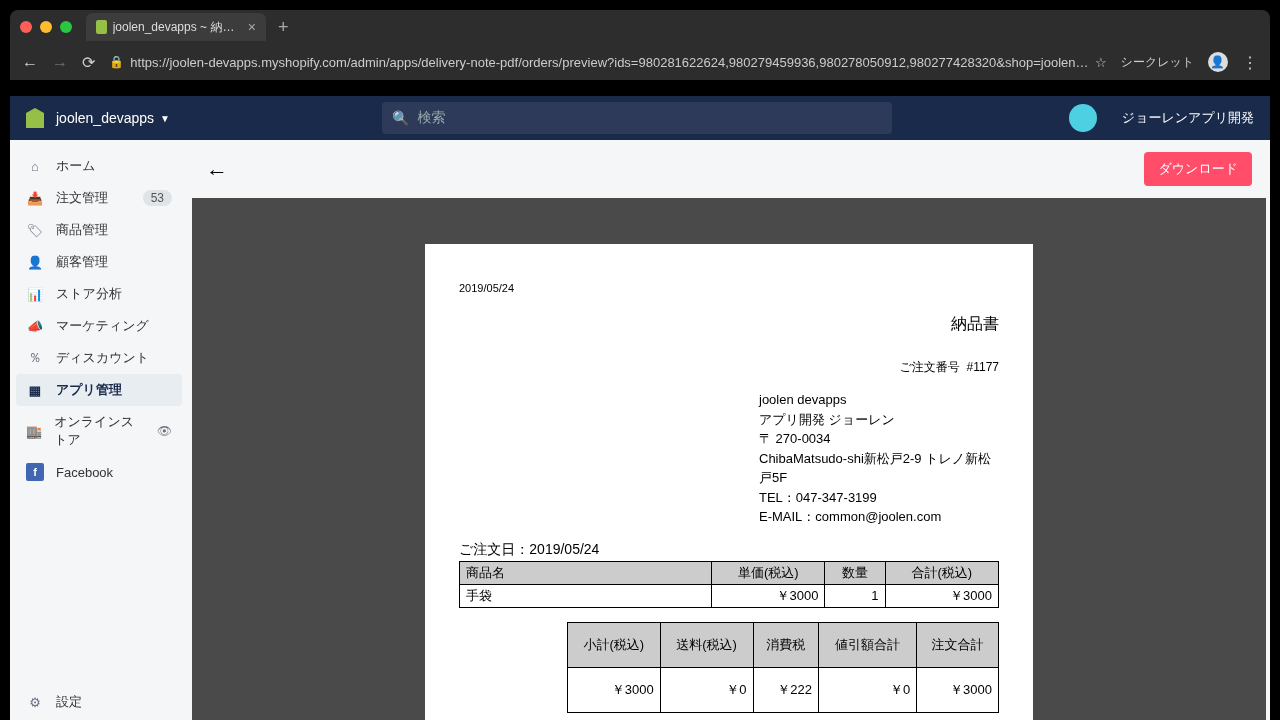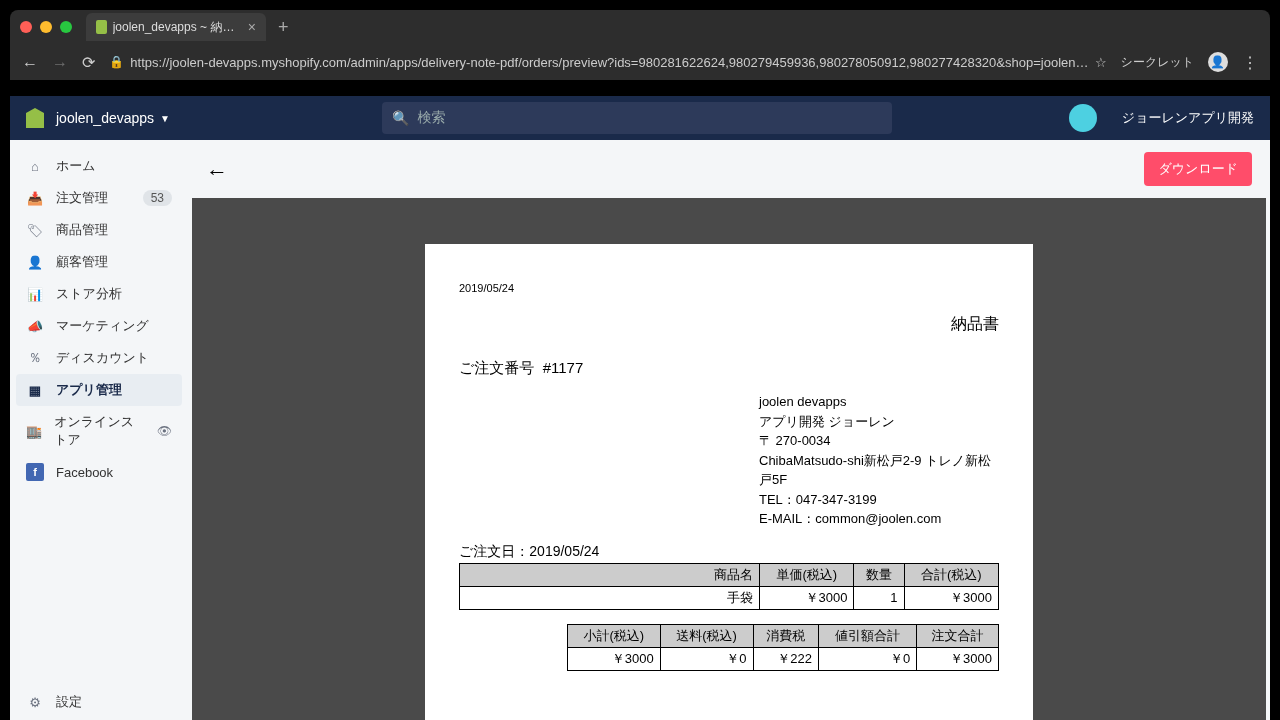--- a/index.html
+++ b/index.html
@@ -59,34 +59,34 @@
 .bc-right { margin-left: auto; font-size: 12px; color: #6b7280; }
 
 .toolbar { display: flex; align-items: center; padding: 12px 18px; }
 .back-arrow { font-size: 22px; font-weight: bold; cursor: pointer; }
 .download-btn { margin-left: auto; background: #ff4d6a; color: #fff; border: none; padding: 8px 14px; border-radius: 4px; font-size: 13px; cursor: pointer; }
 
 .preview-area { flex: 1; background: #4a4a4a; margin: 0 4px; overflow: auto; display: flex; justify-content: center; padding-top: 46px; }
 .document { background: #fff; width: 608px; padding: 38px 34px; font-family: "MS Gothic", monospace; font-size: 13px; }
 .doc-date { font-size: 11px; }
 .doc-title { text-align: right; font-size: 16px; margin: 20px 0 24px; font-weight: normal; }
-.order-num { text-align: left; font-size: 15px; margin-bottom: 14px; }
+.order-num { text-align: right; font-size: 12px; margin-bottom: 14px; }
 .company-info { margin-left: 300px; line-height: 1.5; font-size: 13px; }
 .order-date-line { margin-top: 14px; font-size: 14px; }
 
 table { border-collapse: collapse; font-size: 13px; }
 .items-table { width: 100%; margin-top: 2px; }
 .items-table th, .items-table td { border: 1px solid #000; padding: 2px 6px; }
 .items-table th { background: #ccc; font-weight: normal; }
-.items-table .col-name { width: 300px; text-align: right; }
+.items-table .col-name { width: 252px; text-align: left; }
 .items-table .col-r { text-align: right; }
 .items-table .col-c { text-align: center; }
 
 .totals-table { margin-left: auto; margin-top: 14px; width: 432px; }
-.totals-table th, .totals-table td { border: 1px solid #000; padding: 2px 6px; }
+.totals-table th, .totals-table td { border: 1px solid #000; padding: 13px 6px; }
 .totals-table th { background: #ccc; font-weight: normal; text-align: center; }
 .totals-table td { text-align: right; }
 </style>
 </head>
 <body>
 
 <div class="browser-chrome">
   <div class="tab-bar">
     <div class="traffic-lights">
       <div class="tl tl-r"></div>

